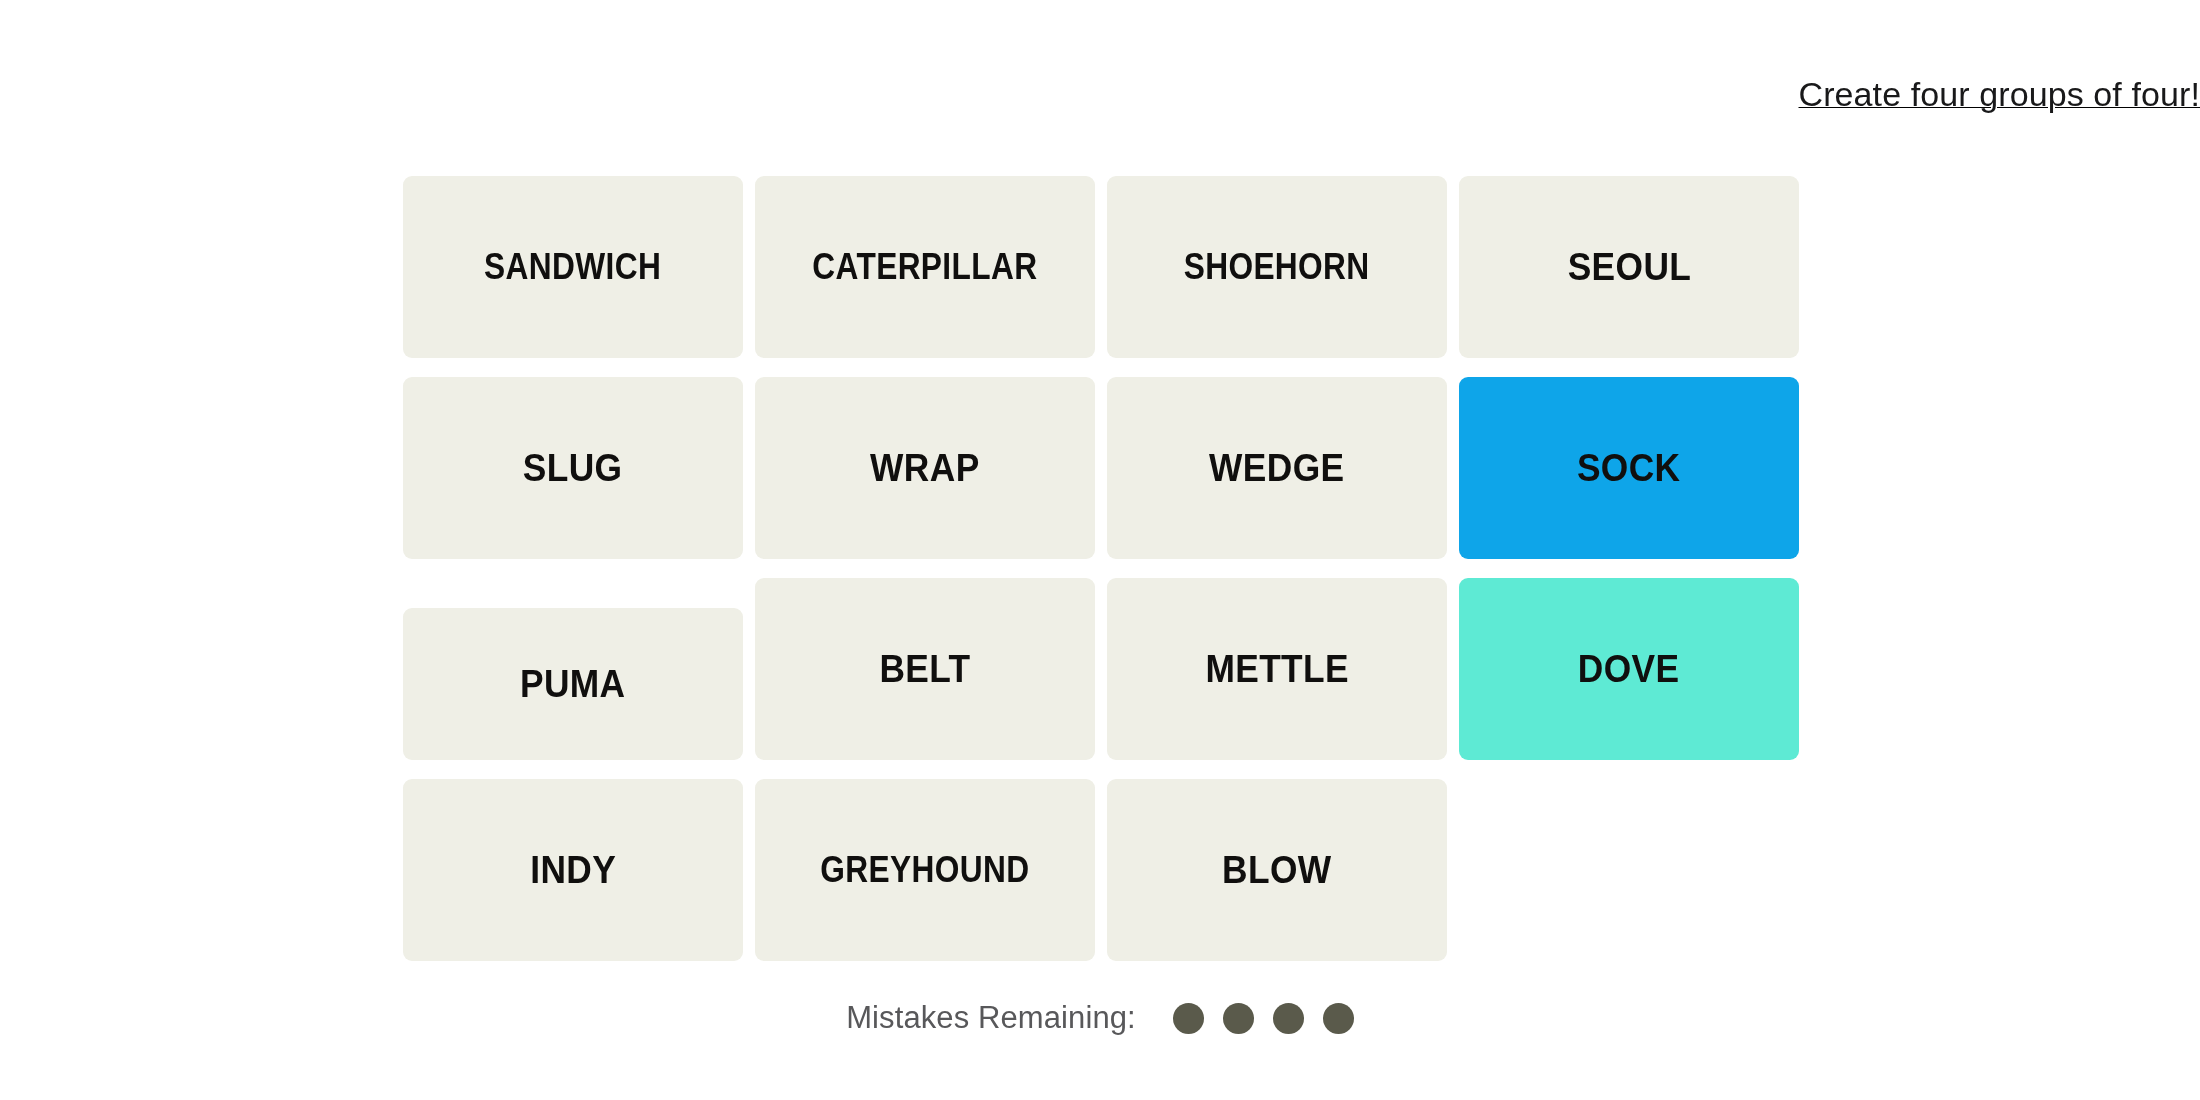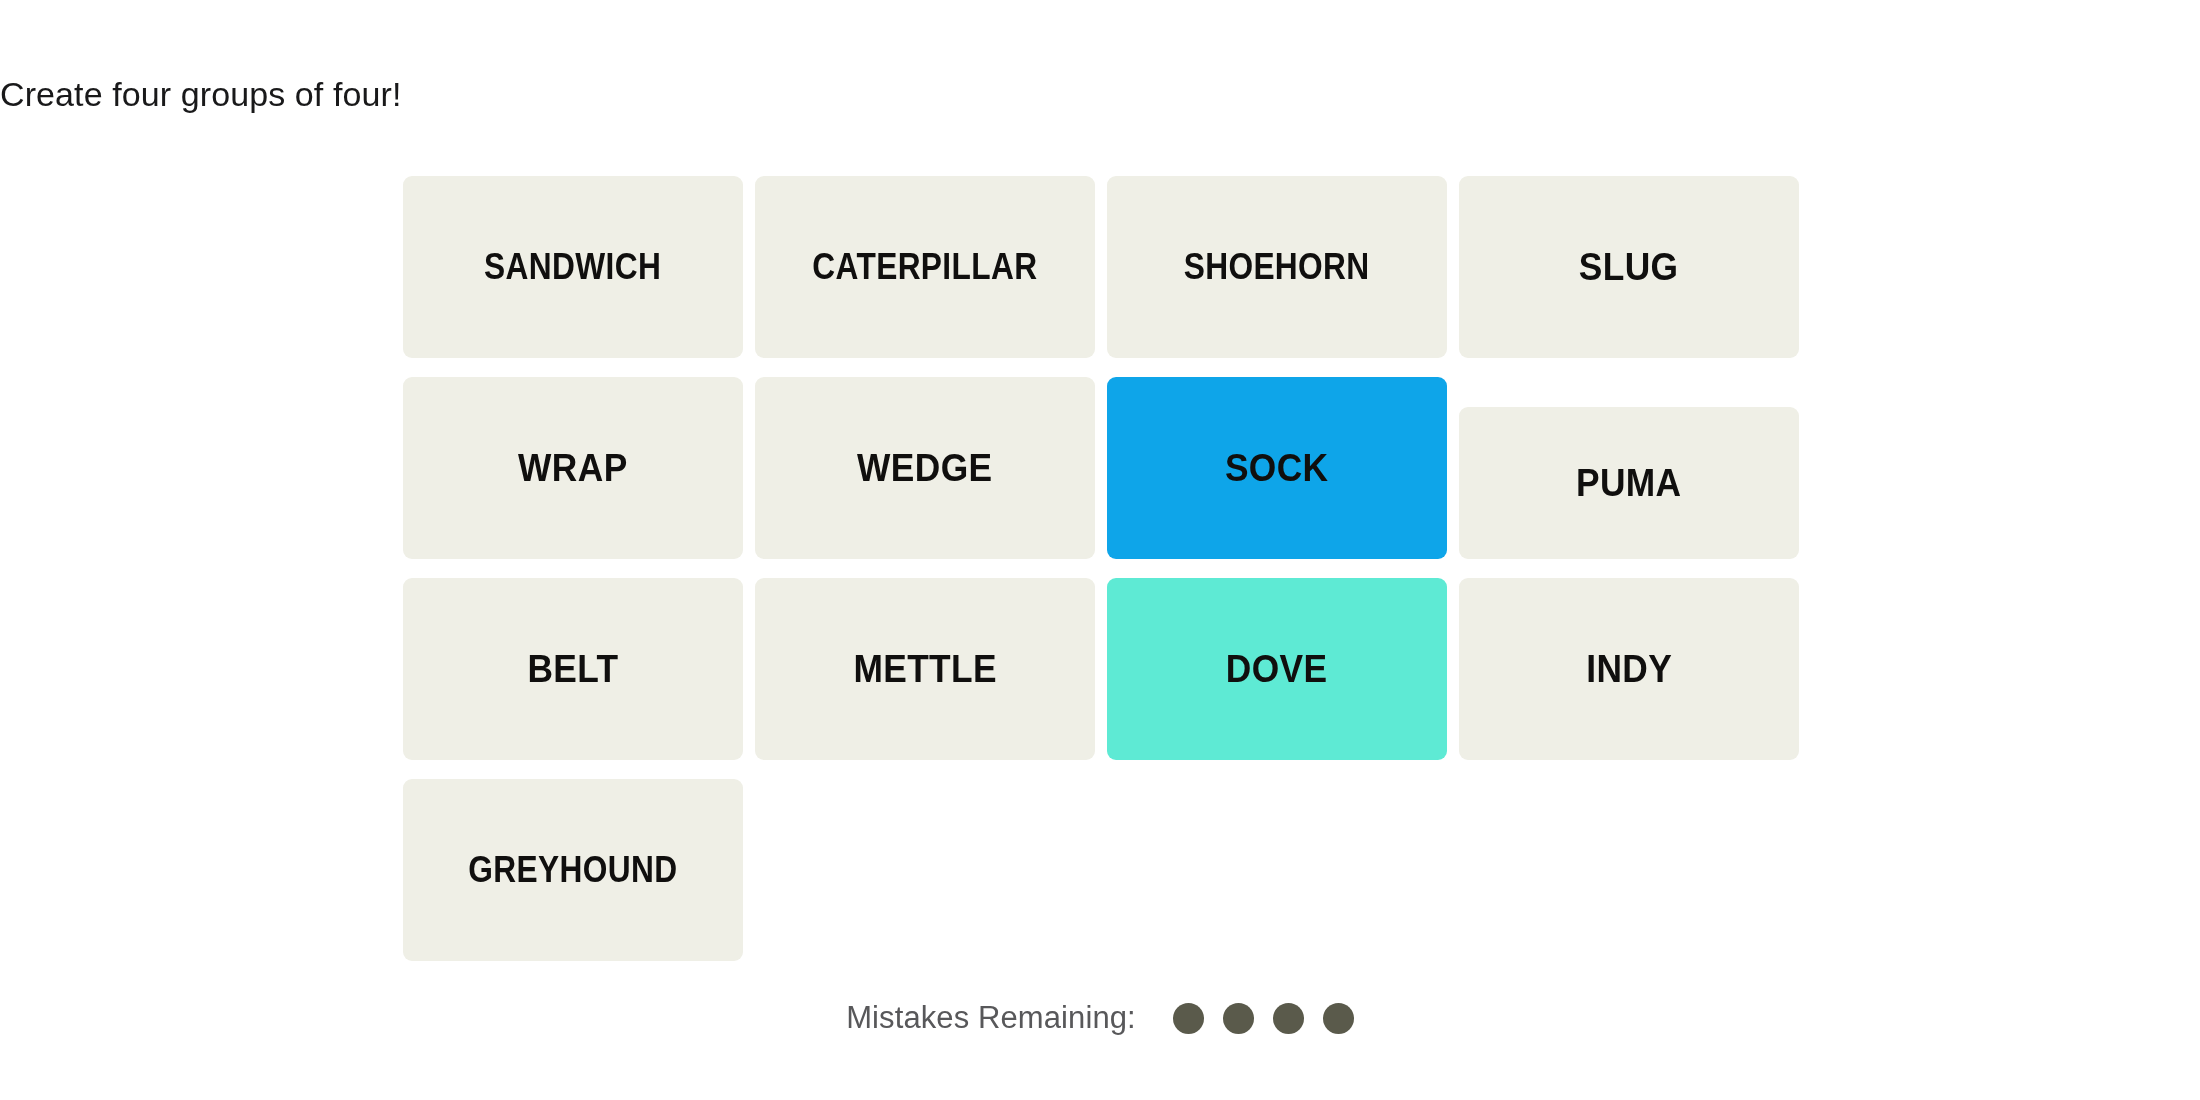--- a/index.html
+++ b/index.html
@@ -22,21 +22,22 @@
     background: #ffffff;
     box-sizing: border-box;
   }
 
   
   .title-row {
     position: absolute;
     top: 74px;
     left: 0;
     width: 2200px;
-    text-align: left;
+    text-align: right;
+    text-decoration: underline;
   }
   .title-text {
     font-family: "Liberation Sans", sans-serif;
     font-size: 34px;
     font-weight: 400;
     color: #19191a;
     letter-spacing: 0.1px;
     line-height: 1.2;
   }
 
@@ -125,20 +126,23 @@
       <div class="tile" style="background: rgb(239, 239, 230);">
         <span class="tile-label long" style="color: rgb(16, 15, 14);">SANDWICH</span>
       </div>
       <div class="tile" style="background: rgb(239, 239, 230);">
         <span class="tile-label long" style="color: rgb(16, 15, 14);">CATERPILLAR</span>
       </div>
       <div class="tile" style="background: rgb(239, 239, 230);">
         <span class="tile-label long" style="color: rgb(16, 15, 14);">SHOEHORN</span>
       </div>
       <div class="tile" style="background: rgb(239, 239, 230);">
+        <span class="tile-label" style="color: rgb(16, 15, 14);">SEOUL</span>
+      </div>
+      <div class="tile" style="background: rgb(239, 239, 230);">
         <span class="tile-label" style="color: rgb(16, 15, 14);">SLUG</span>
       </div>
       <div class="tile" style="background: rgb(239, 239, 230);">
         <span class="tile-label" style="color: rgb(16, 15, 14);">WRAP</span>
       </div>
       <div class="tile" style="background: rgb(239, 239, 230);">
         <span class="tile-label" style="color: rgb(16, 15, 14);">WEDGE</span>
       </div>
       <div class="tile" style="background: #0ea5e9;">
         <span class="tile-label" style="color: rgb(16, 15, 14);">SOCK</span>
@@ -154,20 +158,23 @@
       </div>
       <div class="tile" style="background: #5eead4;">
         <span class="tile-label" style="color: rgb(16, 15, 14);">DOVE</span>
       </div>
       <div class="tile" style="background: rgb(239, 239, 230);">
         <span class="tile-label" style="color: rgb(16, 15, 14);">INDY</span>
       </div>
       <div class="tile" style="background: rgb(239, 239, 230);">
         <span class="tile-label long" style="color: rgb(16, 15, 14);">GREYHOUND</span>
       </div>
+      <div class="tile" style="background: rgb(239, 239, 230);">
+        <span class="tile-label" style="color: rgb(16, 15, 14);">BLOW</span>
+      </div>
     </div>
 
   <div class="mistakes-row">
     <span class="mistakes-label">Mistakes Remaining:</span>
     <span class="dots" id="dots">
         <span class="dot" style="background: rgb(90, 90, 75);"></span>
         <span class="dot" style="background: rgb(90, 90, 75);"></span>
         <span class="dot" style="background: rgb(90, 90, 75);"></span>
         <span class="dot" style="background: rgb(90, 90, 75);"></span>
       </span>

